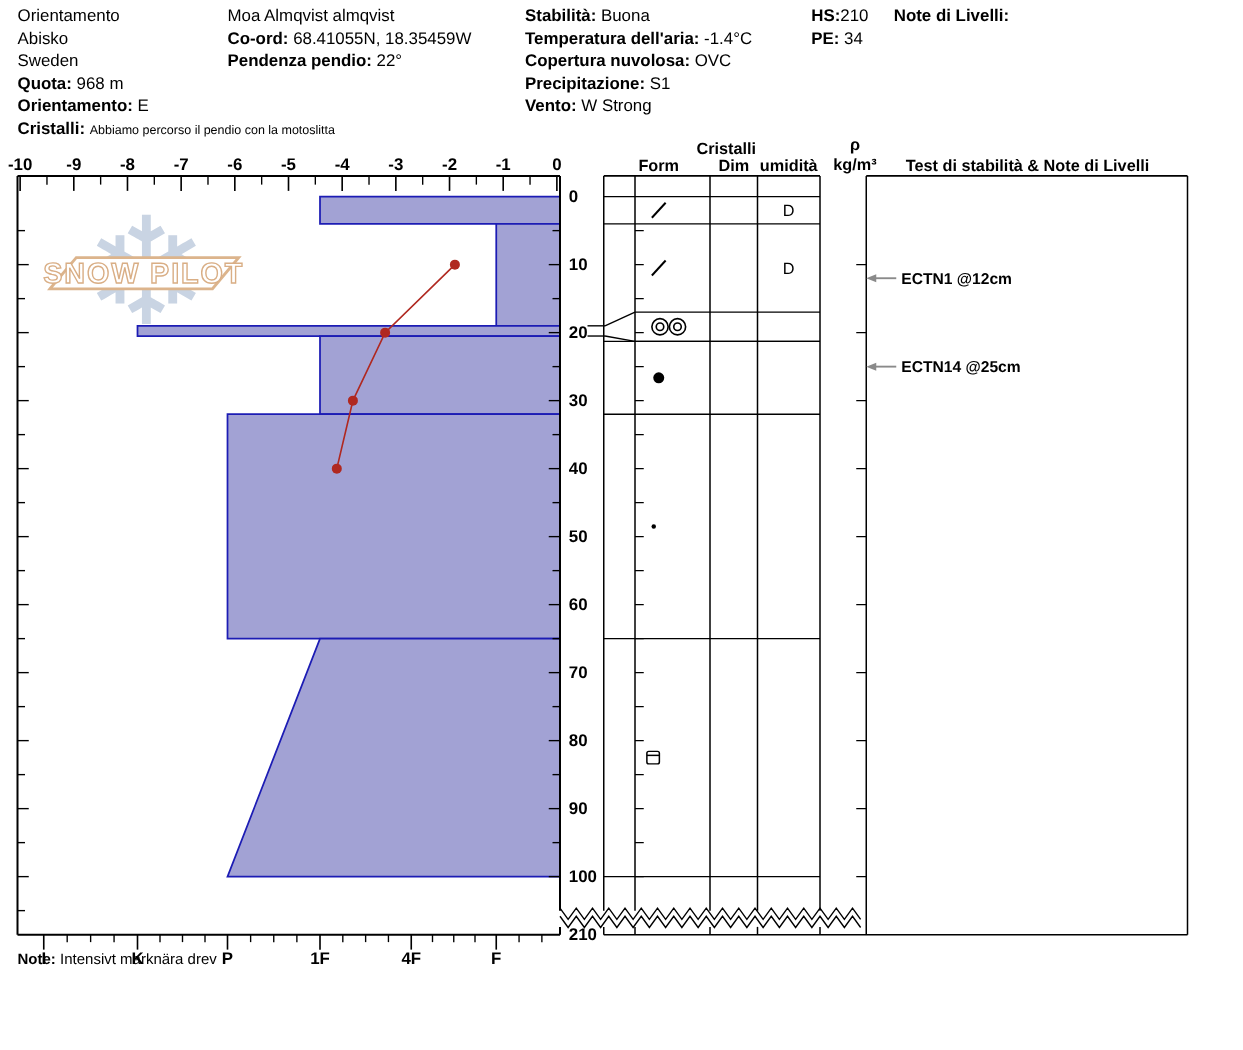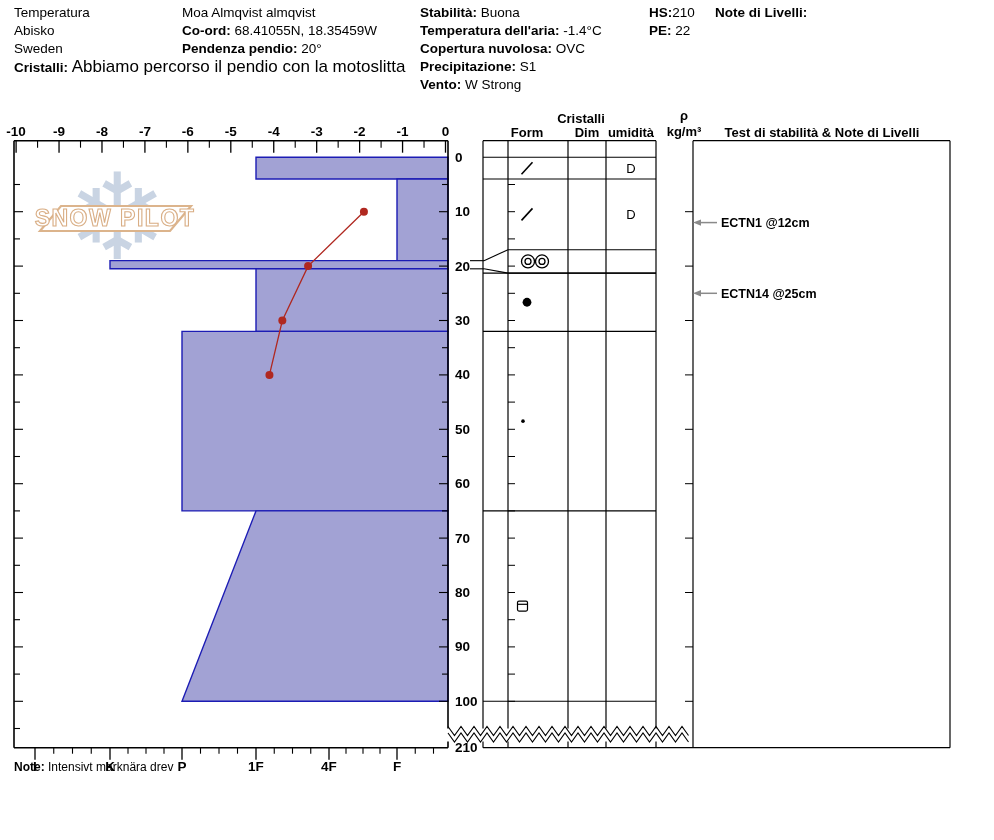--- a/index.html
+++ b/index.html
@@ -1,54 +1,56 @@
 <!DOCTYPE html>
 <html><head>
 <meta charset="utf-8">
 <style>
   html,body{margin:0;padding:0;background:#fff;}
   .page{position:relative;width:994px;height:840px;background:#fff;overflow:hidden;
         font-family:"Liberation Sans","DejaVu Sans",sans-serif;color:#000;}
   .hdr-col{position:absolute;top:4px;font-size:13.5px;line-height:18px;white-space:nowrap;}
   .hdr-col b{font-weight:bold;}
-  .small-val{font-size:17px;}
+  .small-val{font-size:10px;}
   .note-line{position:absolute;left:14px;top:760px;font-size:12px;white-space:nowrap;}
   .note-line b{font-size:12px;font-weight:bold;}
   svg{position:absolute;left:0;top:0;}
   text{font-family:"Liberation Sans","DejaVu Sans",sans-serif;}
 </style>
 </head>
 <body>
 
 <div class="page">
 
   <div class="hdr-col" style="left:14px;">
-    <div>Temperatura</div>
+    <div>Orientamento</div>
     <div>Abisko</div>
     <div>Sweden</div>
+    <div><b>Quota:</b> <span>968 m</span></div>
+    <div><b>Orientamento:</b> <span>E</span></div>
     <div><b>Cristalli:</b> <span class="small-val">Abbiamo percorso il pendio con la motoslitta</span></div>
   </div>
 
   <div class="hdr-col" style="left:182px;">
     <div>Moa Almqvist almqvist</div>
     <div><b>Co-ord:</b> <span>68.41055N, 18.35459W</span></div>
-    <div><b>Pendenza pendio:</b> <span>20°</span></div>
+    <div><b>Pendenza pendio:</b> <span>22°</span></div>
   </div>
 
   <div class="hdr-col" style="left:420px;">
     <div><b>Stabilità:</b> <span>Buona</span></div>
     <div><b>Temperatura dell'aria:</b> <span>-1.4°C</span></div>
     <div><b>Copertura nuvolosa:</b> <span>OVC</span></div>
     <div><b>Precipitazione:</b> <span>S1</span></div>
     <div><b>Vento:</b> <span>W Strong</span></div>
   </div>
 
   <div class="hdr-col" style="left:649px;">
     <div><b>HS:</b><span>210</span></div>
-    <div><b>PE:</b> <span>22</span></div>
+    <div><b>PE:</b> <span>34</span></div>
   </div>
 
   <div class="hdr-col" style="left:703px;margin-left:12px;">
     <div><b>Note di Livelli:</b></div>
   </div>
 
   <svg width="994" height="840" viewBox="0 0 994 840">
 
     <g>
       <text x="117" y="259" font-size="120" fill="#c9d4e3" text-anchor="middle">❄</text>

